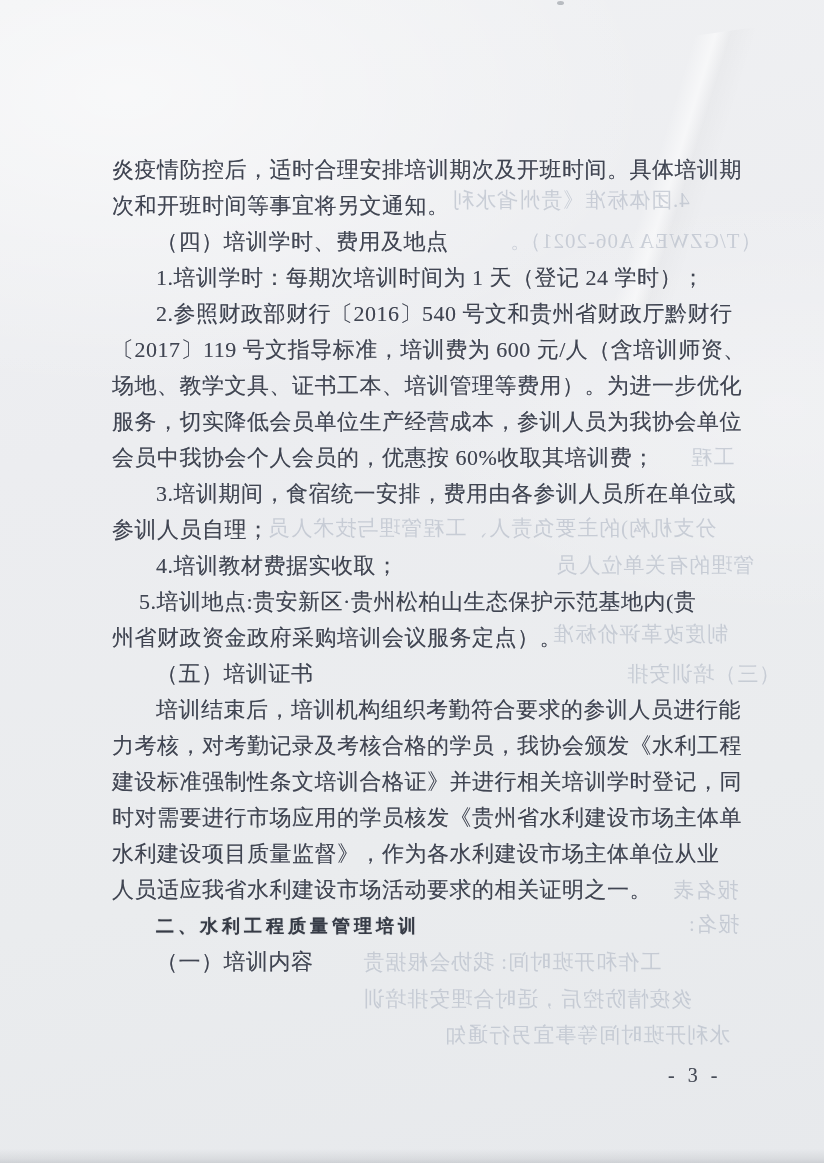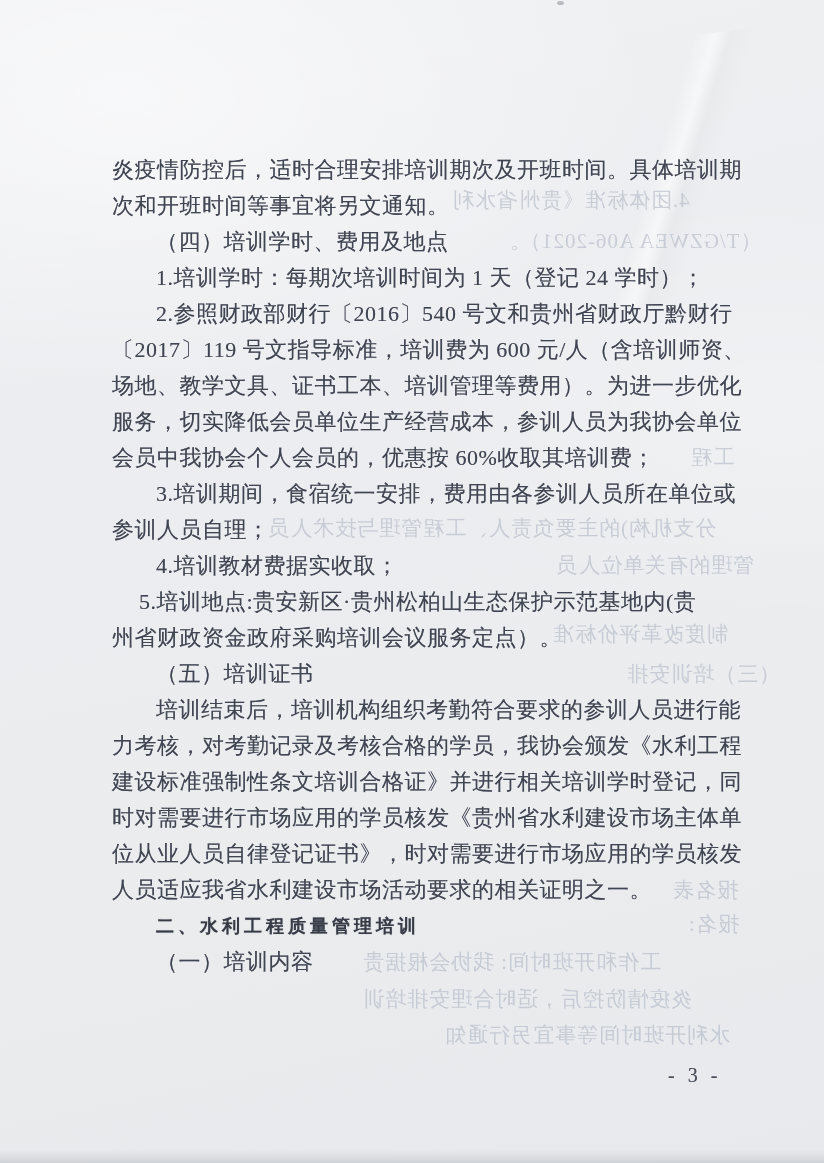--- a/index.html
+++ b/index.html
@@ -118,21 +118,21 @@
       <div class="doc-line" style="top: 481px; left: 156px;">3.培训期间，食宿统一安排，费用由各参训人员所在单位或</div>
       <div class="doc-line" style="top: 517px; left: 112px;">参训人员自理；</div>
       <div class="doc-line" style="top: 553px; left: 156px;">4.培训教材费据实收取；</div>
       <div class="doc-line" style="top: 589px; left: 139px;">5.培训地点:贵安新区·贵州松柏山生态保护示范基地内(贵</div>
       <div class="doc-line" style="top: 625px; left: 112px;">州省财政资金政府采购培训会议服务定点）。</div>
       <div class="doc-line" style="top: 697px; left: 156px;">培训结束后，培训机构组织考勤符合要求的参训人员进行能</div>
       <div class="doc-line" style="top: 661px; left: 156px;">（五）培训证书</div>
       <div class="doc-line" style="top: 769px; left: 112px;">建设标准强制性条文培训合格证》并进行相关培训学时登记，同</div>
       <div class="doc-line" style="top: 733px; left: 112px;">力考核，对考勤记录及考核合格的学员，我协会颁发《水利工程</div>
       <div class="doc-line" style="top: 805px; left: 112px;">时对需要进行市场应用的学员核发《贵州省水利建设市场主体单</div>
-      <div class="doc-line" style="top: 841px; left: 112px;">位从业人员自律登记证书》，时对需要进行市场应用的学员核发</div>
+      <div class="doc-line" style="top: 841px; left: 112px;">水利建设项目质量监督》，作为各水利建设市场主体单位从业</div>
       <div class="doc-line" style="top: 877px; left: 112px;">人员适应我省水利建设市场活动要求的相关证明之一。</div>
       <div class="doc-line heading" style="top: 913px; left: 156px;">二、水利工程质量管理培训</div>
       <div class="doc-line" style="top: 949px; left: 156px;">（一）培训内容</div>
     </div>
 
   <div class="page-number">- 3 -</div>
 
   <div class="bottom-shade"></div>
 </div>
 

